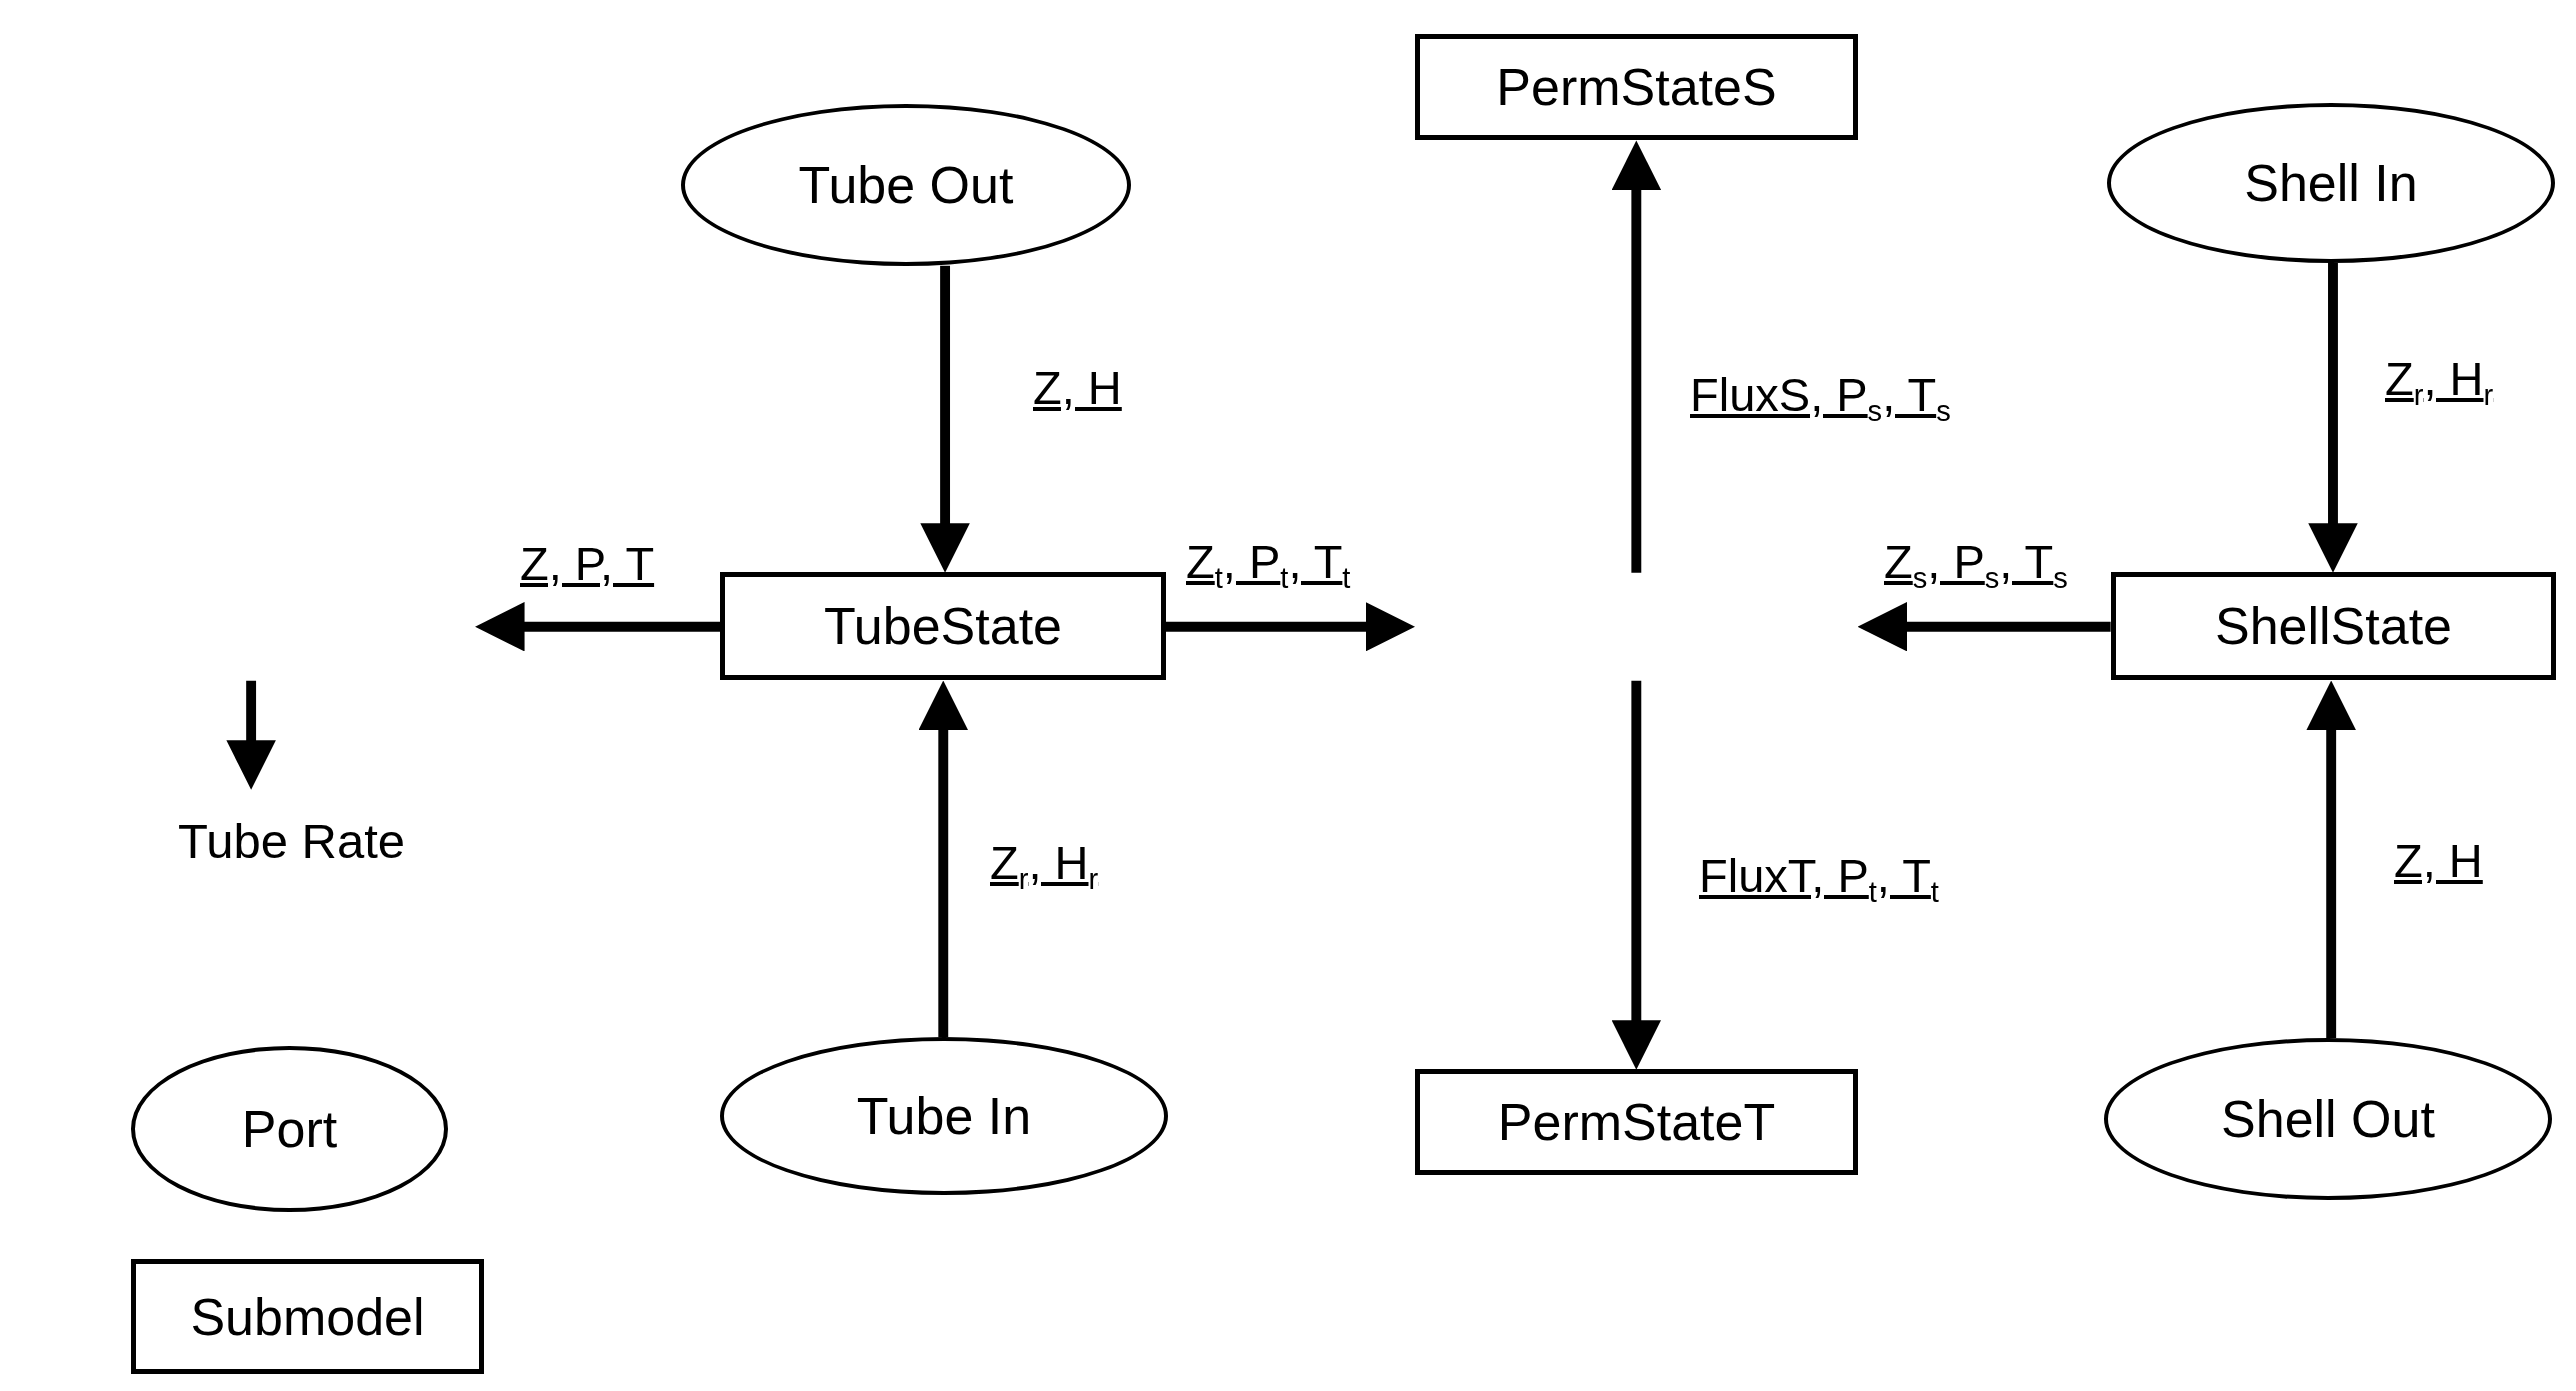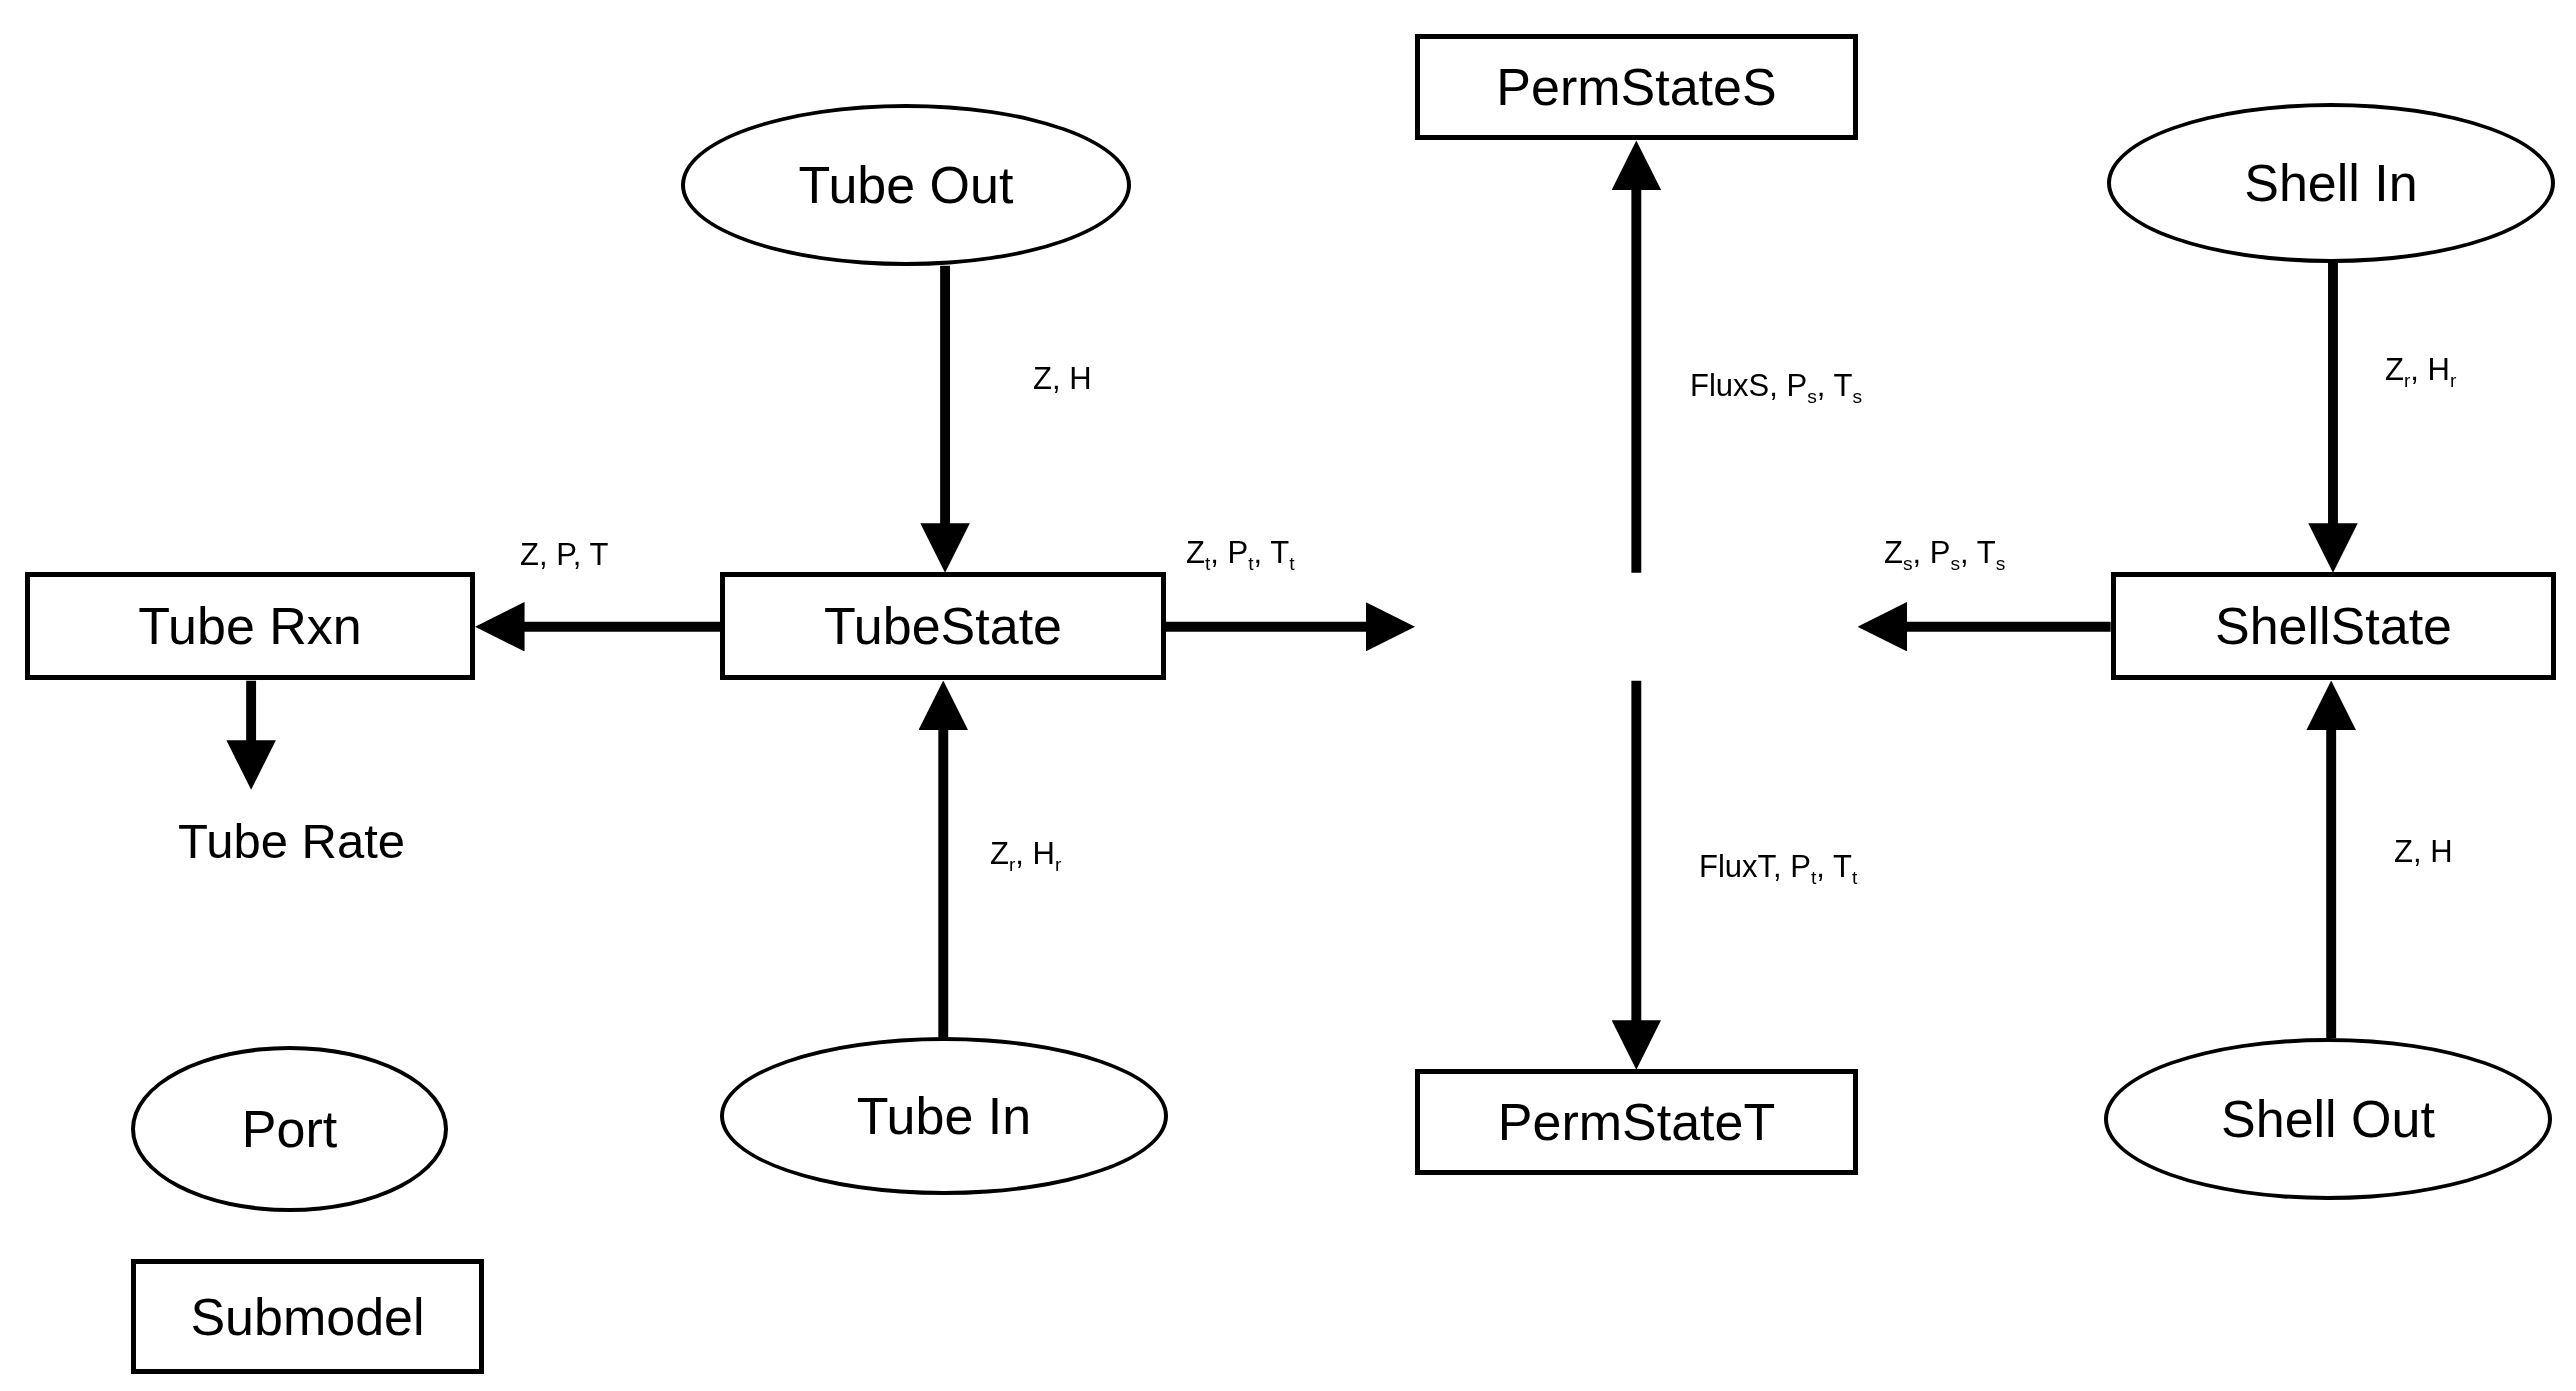--- a/index.html
+++ b/index.html
@@ -28,23 +28,24 @@
   .ellipse { border-radius: 50%; border-width: 4.5px; }
   .plain-text {
     position: absolute;
     font-size: 49px;
     line-height: 1;
     white-space: nowrap;
     text-align: right;
   }
   .edge-label {
     position: absolute;
-    font-size: 31px;
+    font-size: 47px;
     line-height: 1.1;
     white-space: nowrap;
+    text-decoration: underline;
   }
   .edge-label sub { font-size: 0.62em; line-height: 0; }
   svg.edges {
     position: absolute;
     left: 0; top: 0;
     pointer-events: none;
   }
   svg.edges line { stroke: #000000; stroke-width: 11; }
   svg.edges .head { fill: #000000; }
 </style>
@@ -70,21 +71,20 @@
     <line x1="2590" y1="1153" x2="2590" y2="769" marker-end="url(#ah)"></line>
     <line x1="279" y1="756" x2="279" y2="864" marker-end="url(#ah)"></line>
   </svg>
 
   <div class="node ellipse" style="left:681px;  top:104px;  width:450px; height:162px;">Tube Out</div>
   <div class="node ellipse" style="left:720px;  top:1037px; width:448px; height:158px;">Tube In</div>
   <div class="node ellipse" style="left:2107px; top:103px;  width:448px; height:160px;">Shell In</div>
   <div class="node ellipse" style="left:2104px; top:1038px; width:448px; height:162px;">Shell Out</div>
 
   <div class="node" style="left:1415px; top:34px;   width:443px; height:106px;">PermStateS</div>
-  <div class="node" style="left:25px;   top:572px;  width:450px; height:108px;">Tube Rxn</div>
   <div class="node" style="left:720px;  top:572px;  width:446px; height:108px;">TubeState</div>
   <div class="node" style="left:2111px; top:572px;  width:445px; height:108px;">ShellState</div>
   <div class="node" style="left:1415px; top:1069px; width:443px; height:106px;">PermStateT</div>
 
   <div class="plain-text" style="left:108px; top:817px; width:297px;">Tube Rate</div>
 
   <div class="edge-label" style="left:1033px; top:362px;">Z, H</div>
   <div class="edge-label" style="left:520px;  top:538px;">Z, P, T</div>
   <div class="edge-label" style="left:1186px; top:536px;">Z<sub>t</sub>, P<sub>t</sub>, T<sub>t</sub></div>
   <div class="edge-label" style="left:1690px; top:369px;">FluxS, P<sub>s</sub>, T<sub>s</sub></div>

